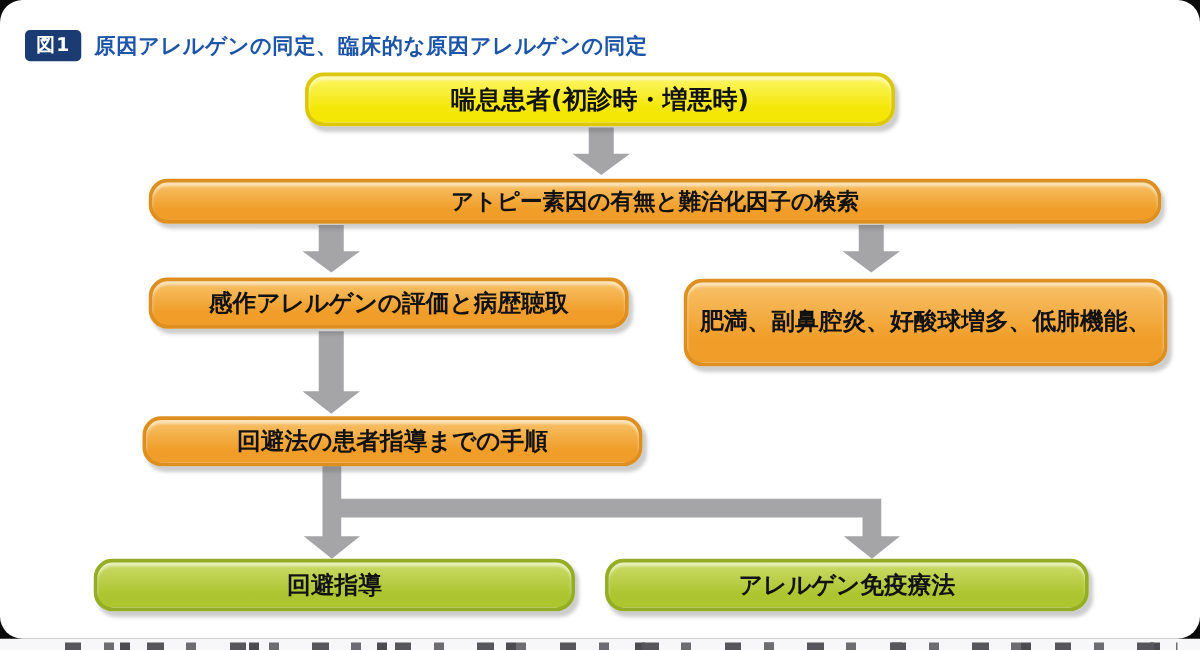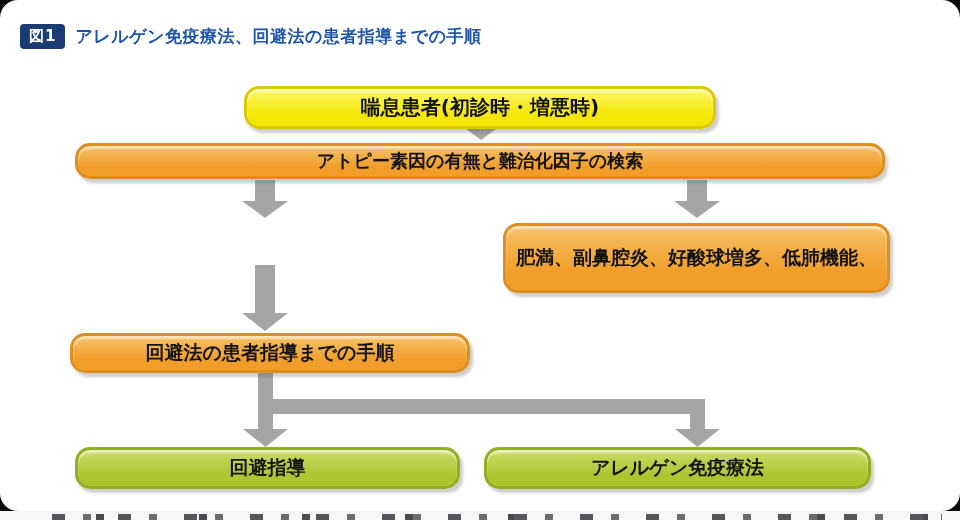--- a/index.html
+++ b/index.html
@@ -27,26 +27,26 @@
     position:absolute;display:flex;align-items:center;justify-content:center;
     text-align:center;font-weight:bold;color:#121212;
     border-radius:15px;border:3px solid #888;
     box-shadow:3px 4px 3px rgba(90,90,90,.30), inset 0 3px 2px rgba(255,255,255,.55);
     z-index:2;box-sizing:border-box;
   }
   .node.yellow{
     border-color:var(--yellow-border,#ddc70a);
     background:linear-gradient(180deg,var(--yellow-fill-top,#fdf669) 0%,var(--yellow-fill,#f4e705) 70%);
     font-size:20px;
-    margin-top:28px;
   }
   .node.orange{
     border-color:var(--orange-border,#dd8f1f);
     background:linear-gradient(180deg,var(--orange-fill-top,#f8c26a) 0%,var(--orange-fill,#f09e29) 70%);
     font-size:19px;
+    margin-left:44px;
   }
   .node.green{
     border-color:var(--green-border,#94ad25);
     background:linear-gradient(180deg,var(--green-fill-top,#cbdc6a) 0%,var(--green-fill,#adc52f) 70%);
     font-size:19px;
   }
   .node .two-line{line-height:1.55;font-size:19px;}
   .arrows{position:absolute;left:0;top:0;z-index:1;}
   .arrows path{fill:var(--arrow-gray,#a5a5a7);}
   .crop-strip{
@@ -60,39 +60,42 @@
       repeating-linear-gradient(90deg,transparent 0 44px,#2f2f33 44px 52px,transparent 52px 103px);
   }
 </style>
 </head>
 <body>
 
 <div class="card">
 
   <div class="header">
     <span class="badge">図1</span>
-    <span class="title">アレルゲン免疫療法、回避法の患者指導までの手順</span>
+    <span class="title">原因アレルゲンの同定、臨床的な原因アレルゲンの同定</span>
   </div>
 
   <svg class="arrows" width="960" height="520" viewBox="0 0 960 520">
     <path d="M471,102 L491,102 L491,123 L504,123 L481,140 L458,123 L471,123 Z"></path>
     <path d="M255,180 L275,180 L275,201 L288,201 L265,218 L242,201 L255,201 Z"></path>
     <path d="M687,180 L707,180 L707,201 L720,201 L697,218 L674,201 L687,201 Z"></path>
     <path d="M255,265 L275,265 L275,313 L288,313 L265,331 L242,313 L255,313 Z"></path>
     <path d="M258,372 L273,372 L273,399 L705,399 L705,429 L720,429 L697.5,447 L675,429 L690,429 L690,414 L273,414 L273,429 L288,429 L265.5,447 L243,429 L258,429 Z"></path>
   </svg>
 
   <div class="node yellow" style="left:244px;top:58px;width:472px;height:43px">
     <span>喘息患者(初診時・増悪時)</span>
   </div>
 
   <div class="node orange" style="left:75px;top:143px;width:810px;height:36px;font-size:18px">
     <span>アトピー素因の有無と難治化因子の検索</span>
   </div>
 
+  <div class="node orange" style="left:75px;top:222px;width:384px;height:41px">
+    <span>感作アレルゲンの評価と病歴聴取</span>
+  </div>
 
   <div class="node orange" style="left:503px;top:223px;width:387px;height:70px">
     <span class="two-line">
       <span>肥満、副鼻腔炎、好酸球増多、低肺機能、</span><br>
     </span>
   </div>
 
   <div class="node orange" style="left:70px;top:333px;width:400px;height:40px">
     <span>回避法の患者指導までの手順</span>
   </div>

